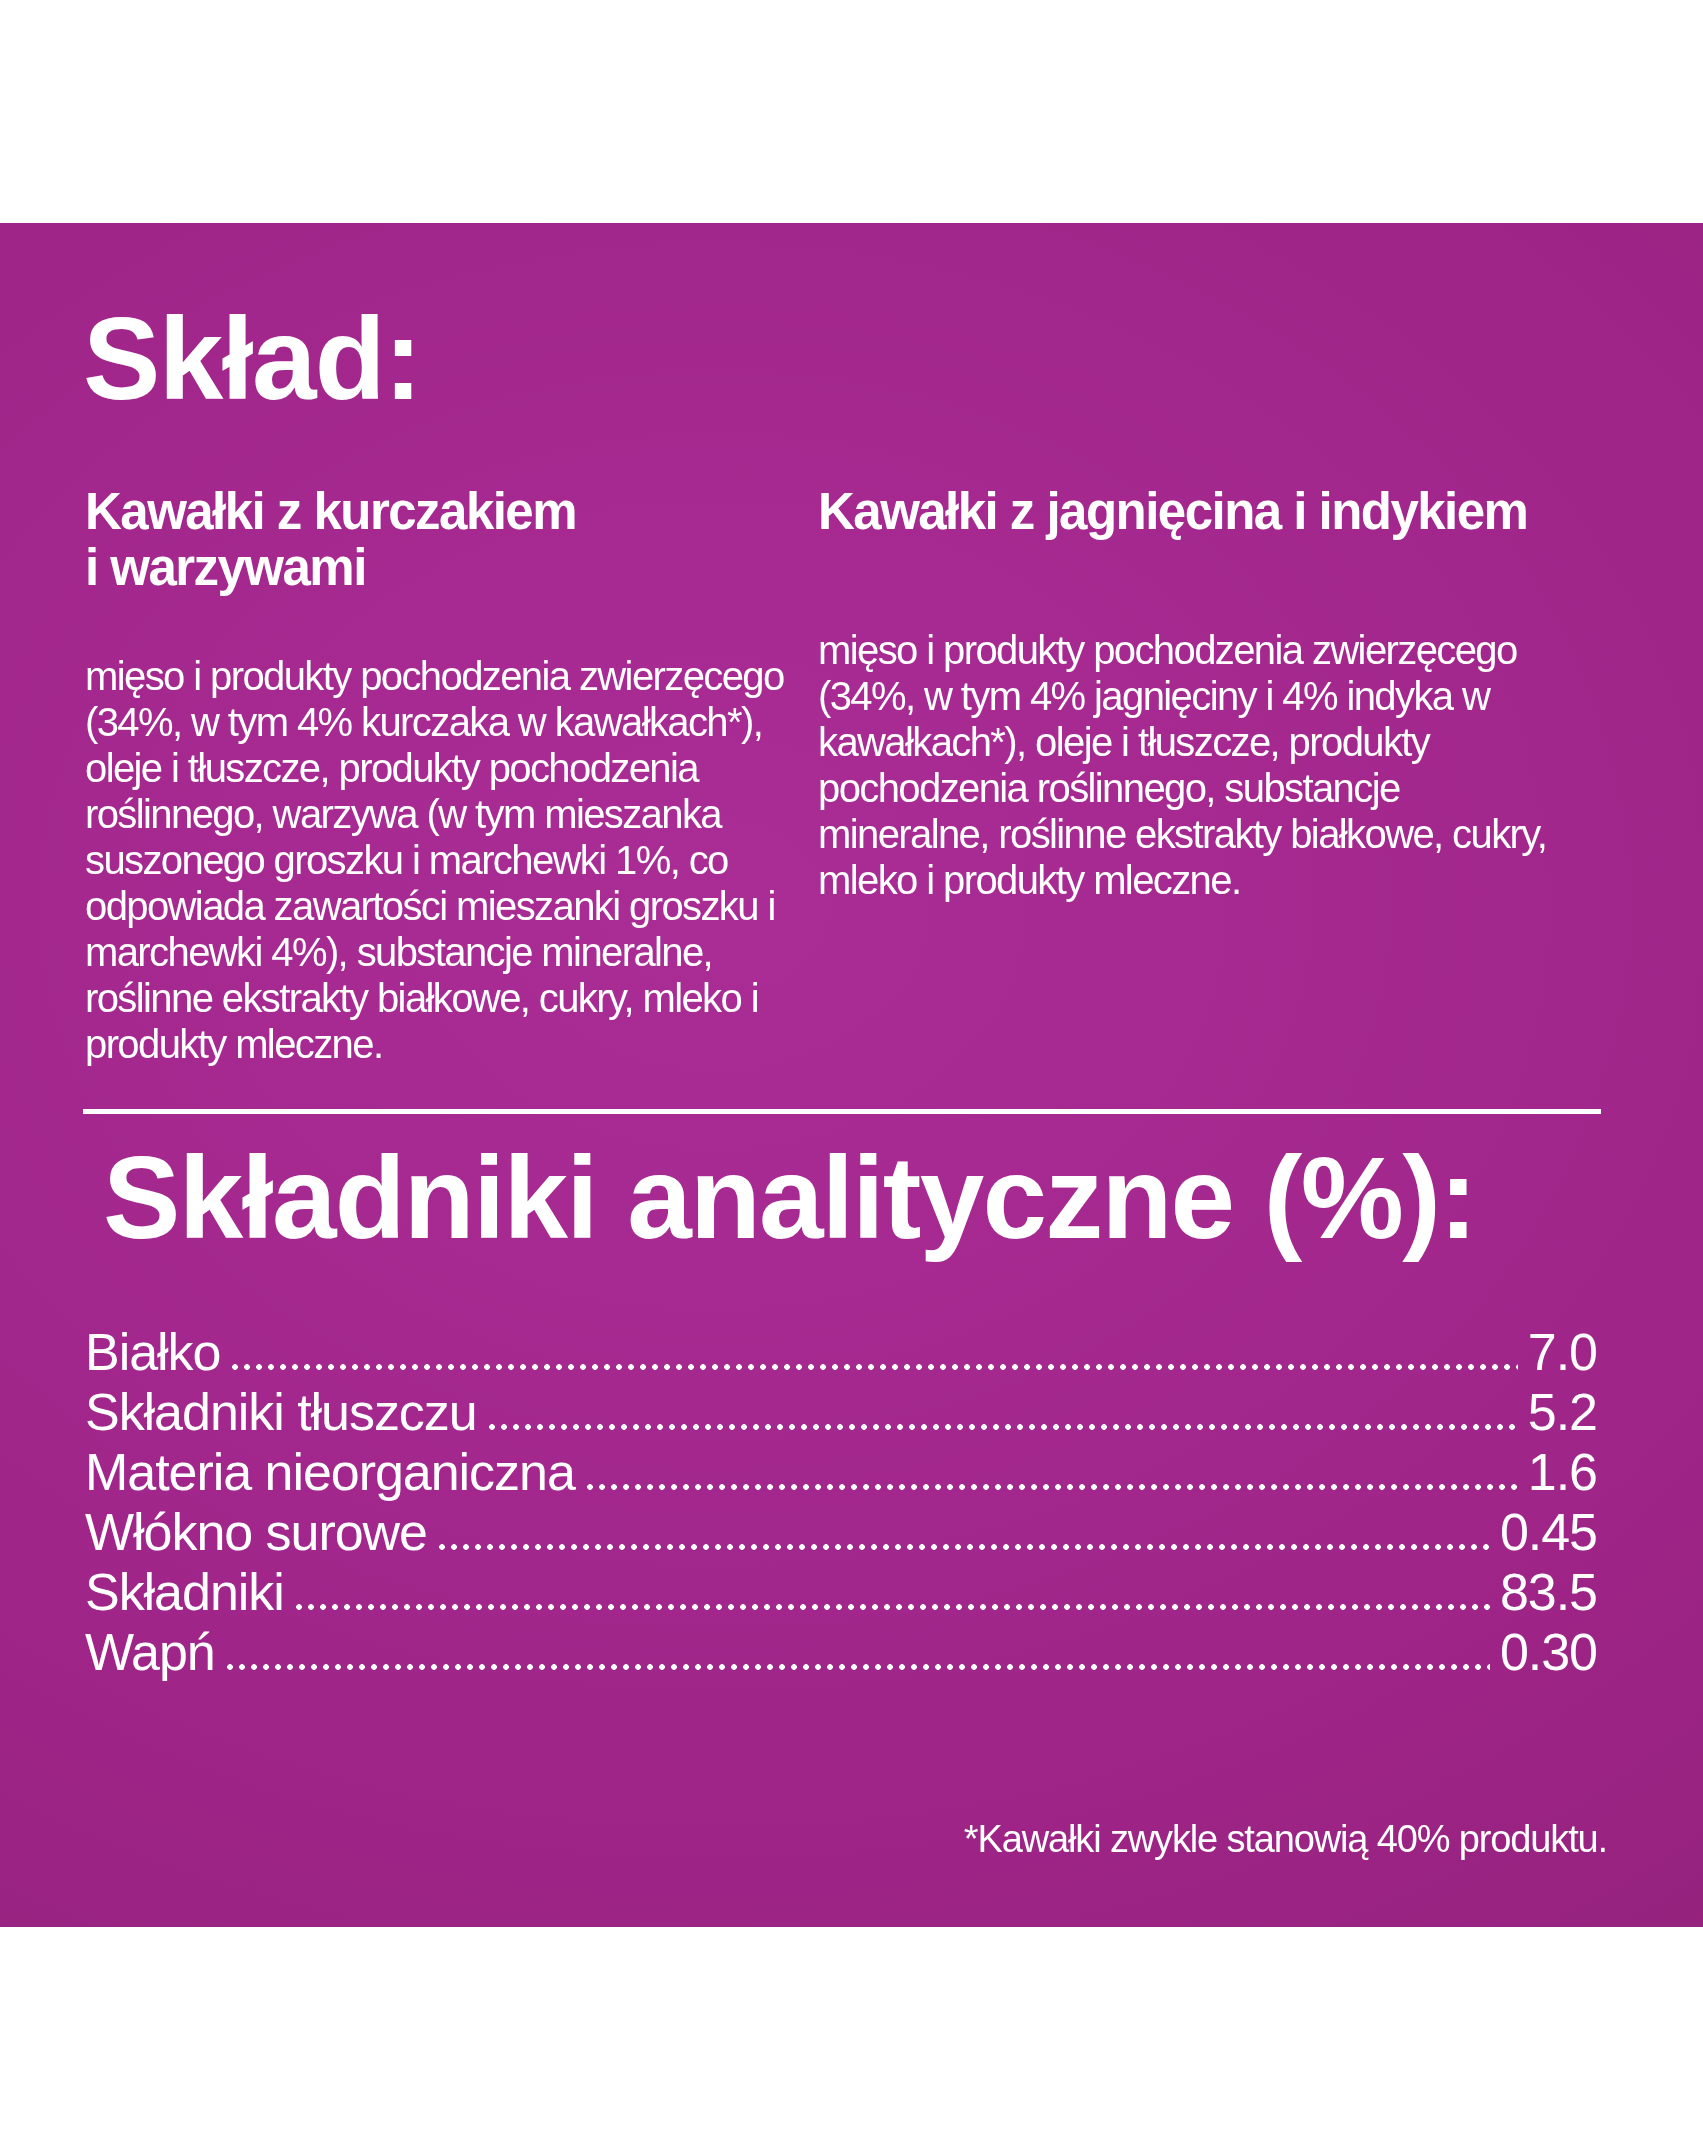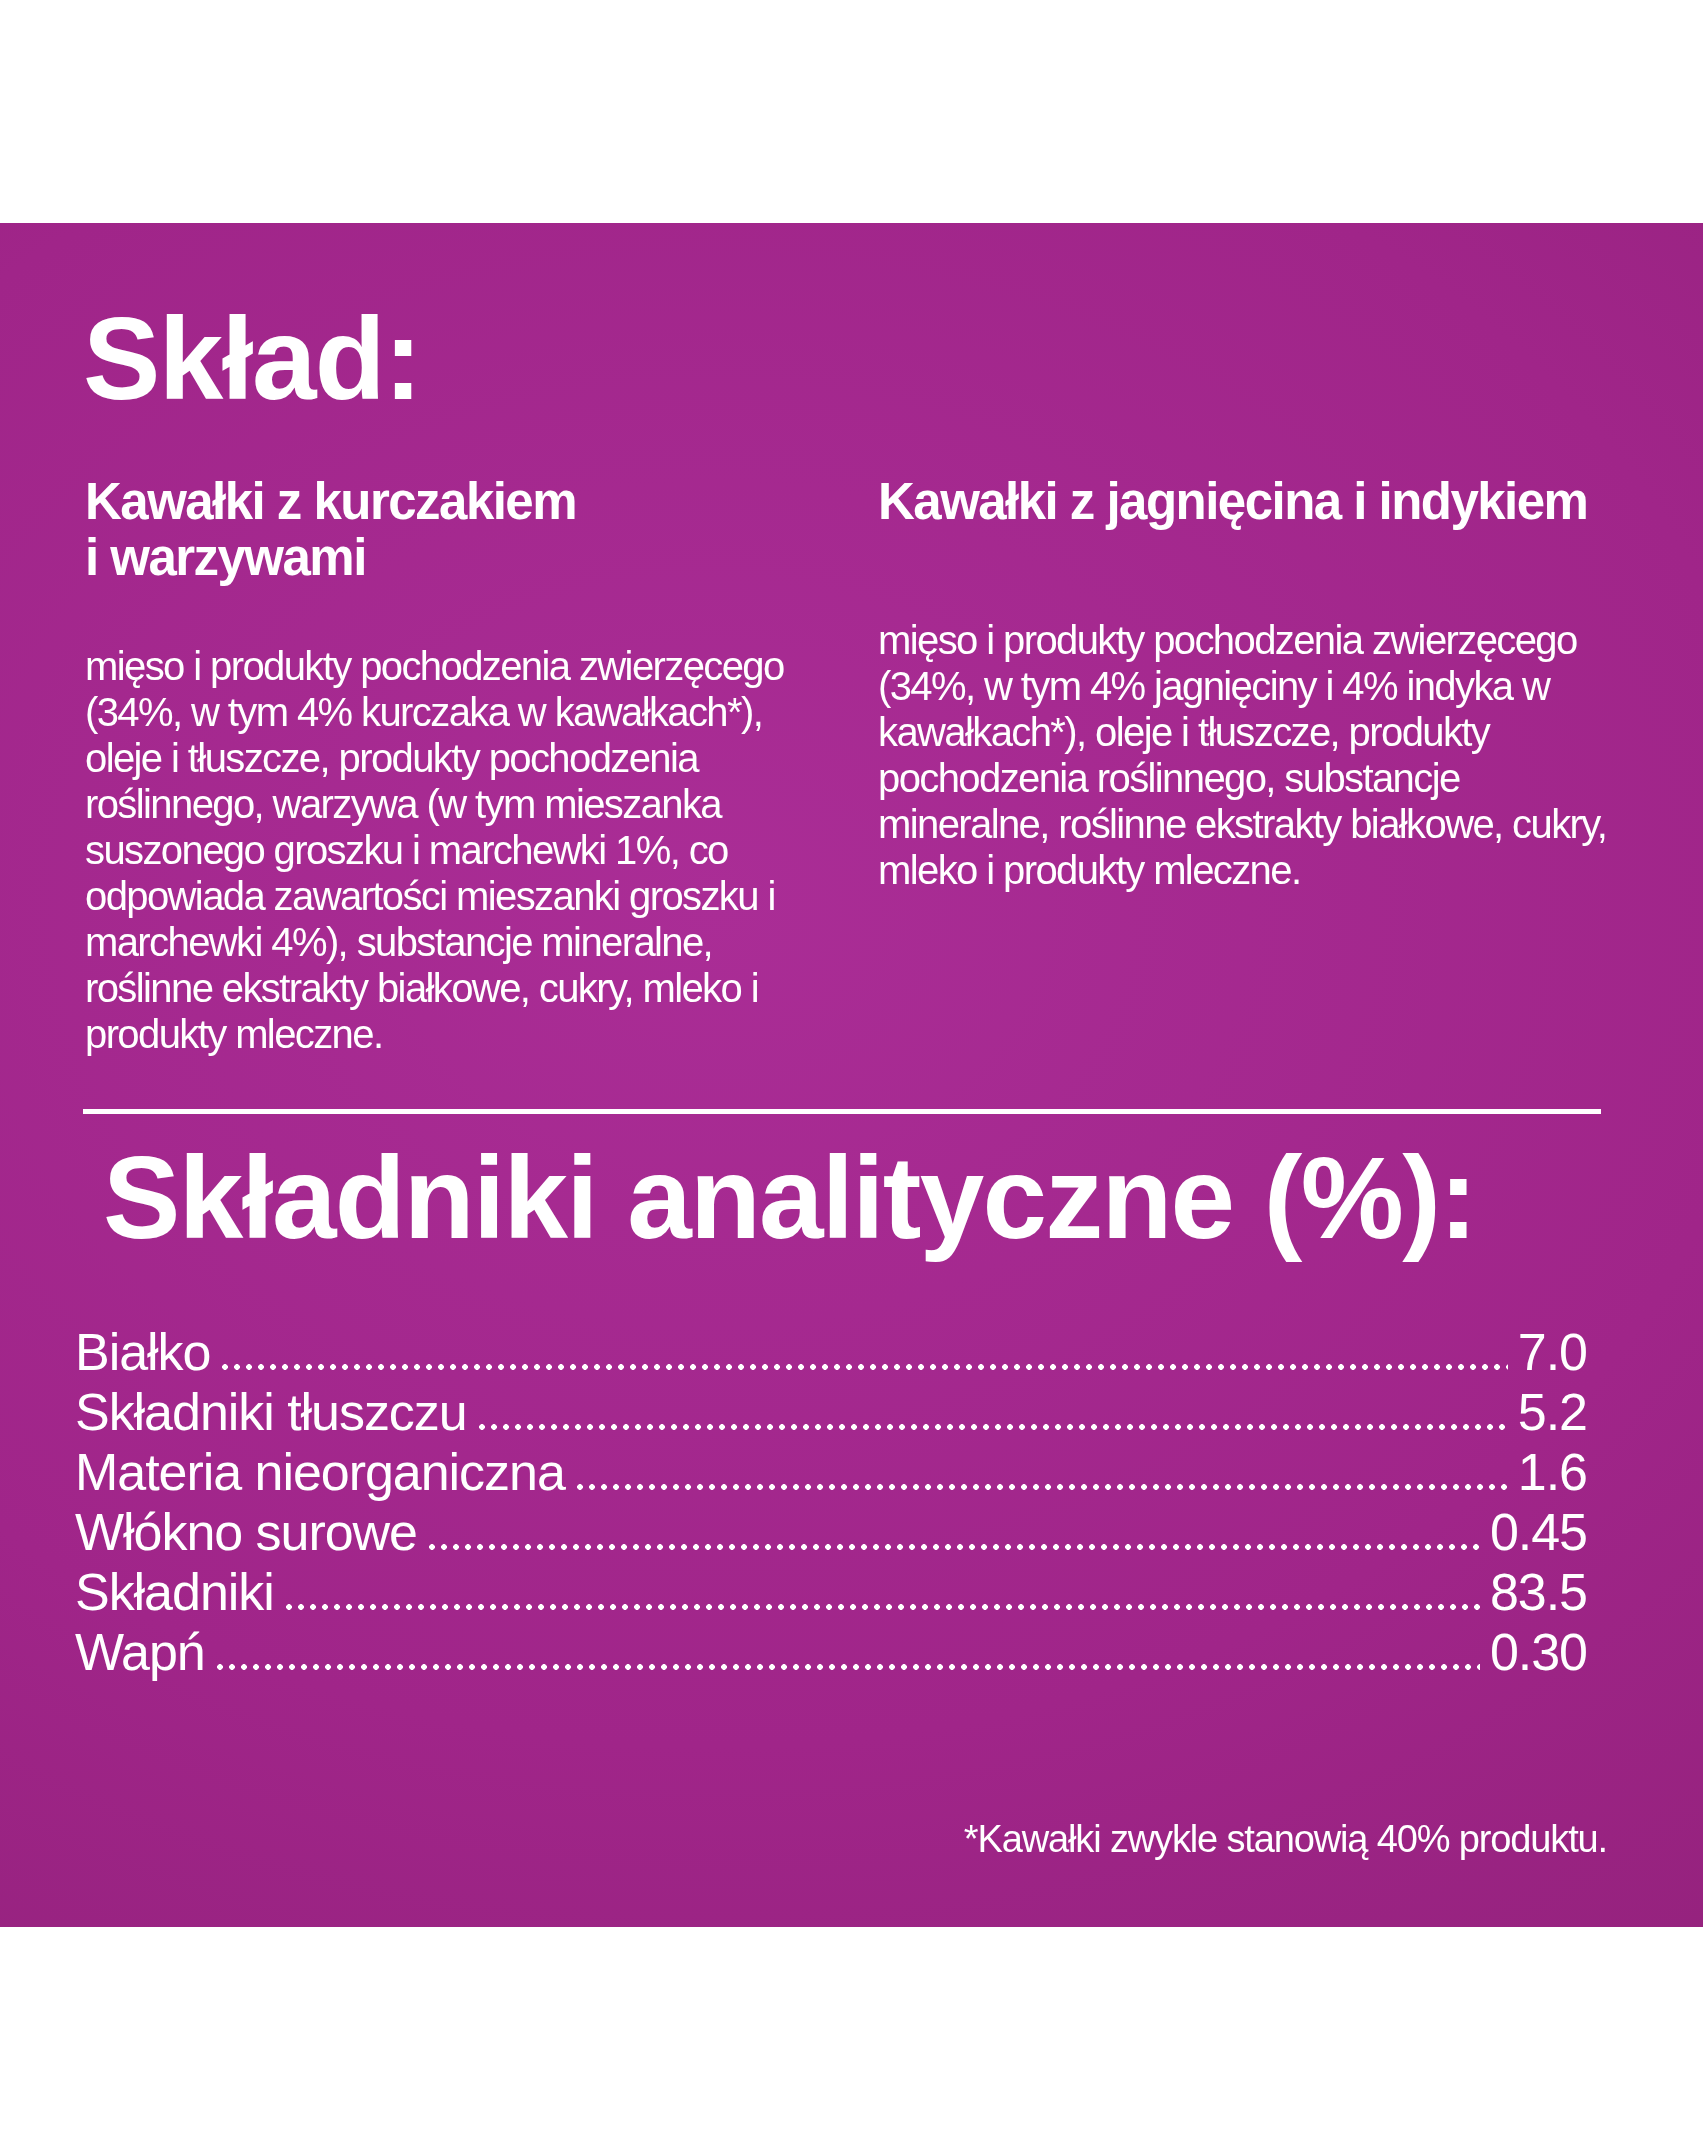--- a/index.html
+++ b/index.html
@@ -6,29 +6,29 @@
   body{width:1704px;height:2154px;background:#ffffff;position:relative;
        font-family:"Liberation Sans","DejaVu Sans",sans-serif;}
   .canvas{position:absolute;left:0;top:0;width:1704px;height:2154px;background:#ffffff;overflow:hidden;}
   .panel{position:absolute;left:0;top:223px;width:1704px;height:1704px;color:#ffffff;
          background:radial-gradient(ellipse 120% 95% at 42% 40%, #aa2d96 0%, #a02589 52%, #8e2076 100%);
          overflow:hidden;}
   .h1{position:absolute;left:83px;margin:0;font-size:116px;font-weight:bold;line-height:1;
       letter-spacing:-0.015em;white-space:nowrap;}
   #title-sklad{top:78px;}
   #title-analityczne{top:917px;margin-left:20px;}
-  .columns{position:absolute;left:85px;top:251px;width:1525px;display:grid;
-           grid-template-columns:733px 733px;column-gap:60px;}
+  .columns{position:absolute;left:85px;top:261px;width:1525px;display:grid;
+           grid-template-columns:733px 733px;}
   .col h2{margin:0;font-size:51px;font-weight:bold;line-height:56px;letter-spacing:-0.03em;
           white-space:pre-line;}
   .col p{margin:0;font-size:40px;line-height:46px;letter-spacing:-0.04em;}
   .col-left p{margin-top:57px;}
   .col-right p{margin-top:87px;}
   .divider{position:absolute;left:83px;top:886px;width:1518px;height:5.1px;background:#ffffff;}
-  .rows{position:absolute;left:75px;top:1099px;width:1512px;text-align:right;}
+  .rows{position:absolute;left:85px;top:1099px;width:1512px;text-align:right;}
   .row{display:flex;align-items:baseline;height:60px;font-size:52px;letter-spacing:-0.02em;}
   .row .label{white-space:nowrap;}
   .row .value{white-space:nowrap;}
   .dots{flex:1 1 auto;height:6px;margin:0 10.2px 8.5px 12px;
         background-image:radial-gradient(circle 3px at 3px 3px, #ffffff 2.6px, rgba(255,255,255,0) 3.1px);
         background-size:12px 6px;background-repeat:repeat-x;background-position:left center;}
   .footnote{position:absolute;right:97px;top:1595px;margin:0;font-size:38px;line-height:43px;
             letter-spacing:-0.03em;white-space:nowrap;}
 </style>
 </head>

